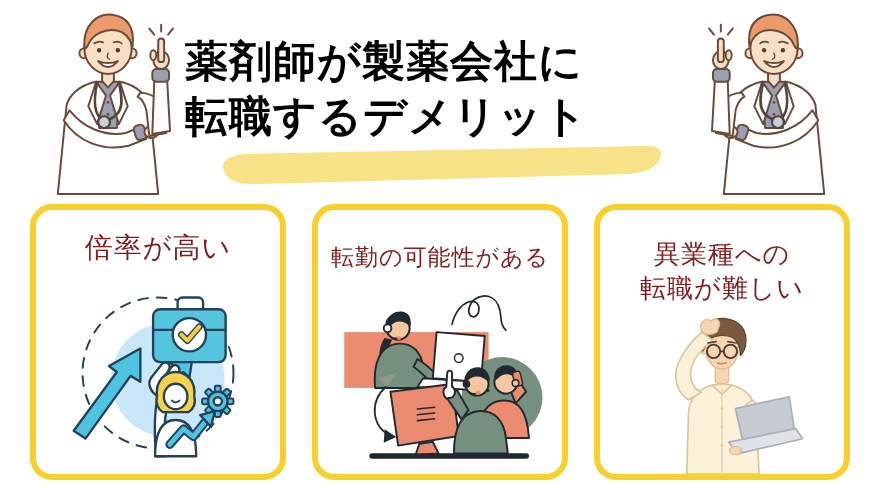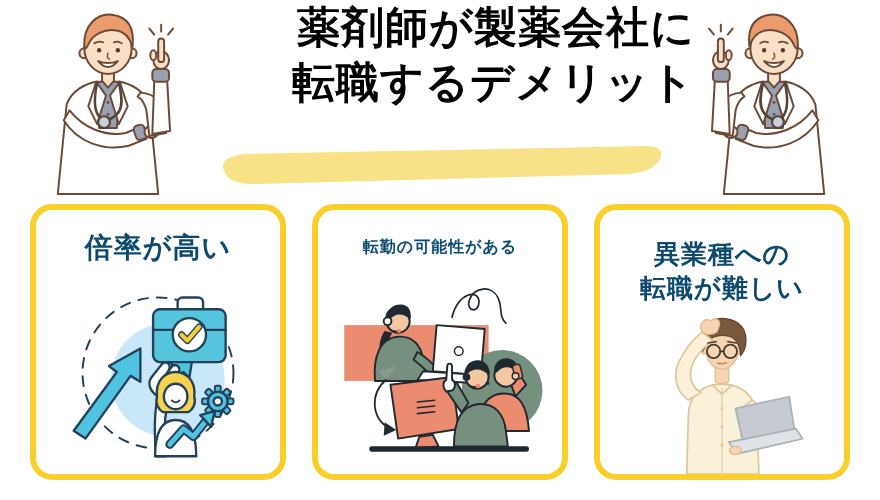--- a/index.html
+++ b/index.html
@@ -8,37 +8,37 @@
     font-family:"Liberation Sans","DejaVu Sans",sans-serif;
   }
   
   .header{position:absolute;inset:0 0 auto 0;height:205px;}
   .pharm{position:absolute;top:4px;width:152px;height:192px;}
   .pharm.left{left:32px;}
   .pharm.right{right:30px;transform:scaleX(-1);}
   .title-wrap{position:absolute;left:185px;width:510px;top:0;height:205px;}
   .swoosh{position:absolute;left:50%;transform:translateX(-50%);top:144px;width:452px;height:42px;z-index:0;}
   .title{
-    position:relative;z-index:1;margin:0;text-align:right;
+    position:relative;z-index:1;margin:0;padding-top:34px;text-align:left;
     font-size:43px;line-height:1.28;font-weight:900;color:#000;
     letter-spacing:1px;white-space:pre-line;
   }
   
   .cards{position:absolute;top:204px;left:30px;width:820px;height:276px;display:flex;gap:26px;}
   .card{
     flex:1;background:#fff;border:6px solid #F9CF2B;border-radius:22px;
     box-sizing:border-box;display:flex;flex-direction:column;align-items:center;
     padding-top:12px;
   }
   .card-title{
-    margin:0;text-align:center;font-weight:700;color:#0c4a6e;letter-spacing:1px;
+    margin:0;text-align:center;font-weight:400;color:#7f1d1d;letter-spacing:1px;
     white-space:pre-line;line-height:1.3;
   }
   .card-title.t1{font-size:28px;margin-top:8px;}
-  .card-title.t2{font-size:16px;margin-top:15px;}
+  .card-title.t2{font-size:23px;margin-top:21px;}
   .card-title.t3{font-size:26px;margin-top:16px;}
   .illu{flex:1;display:flex;align-items:center;justify-content:center;width:100%;}
 </style>
 </head>
 <body>
 
 <div class="canvas">
 
   <svg width="0" height="0" style="position:absolute" aria-hidden="true">
     <defs>

